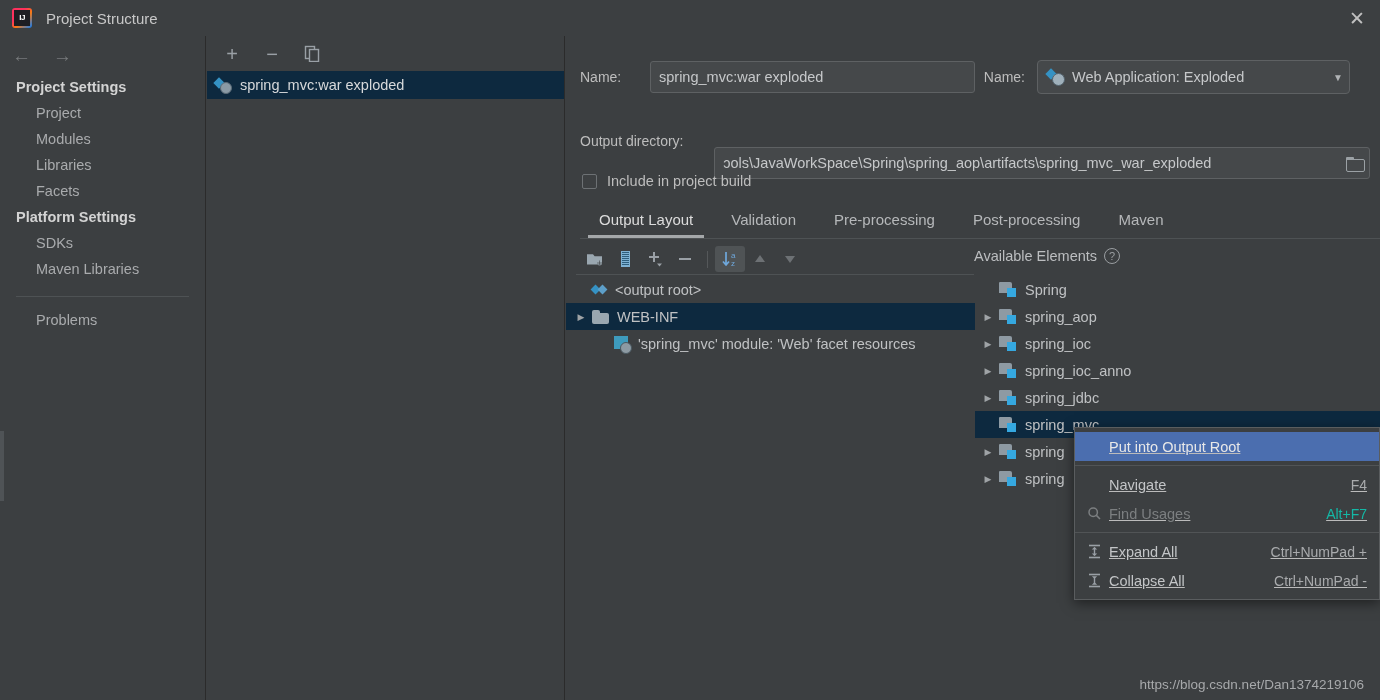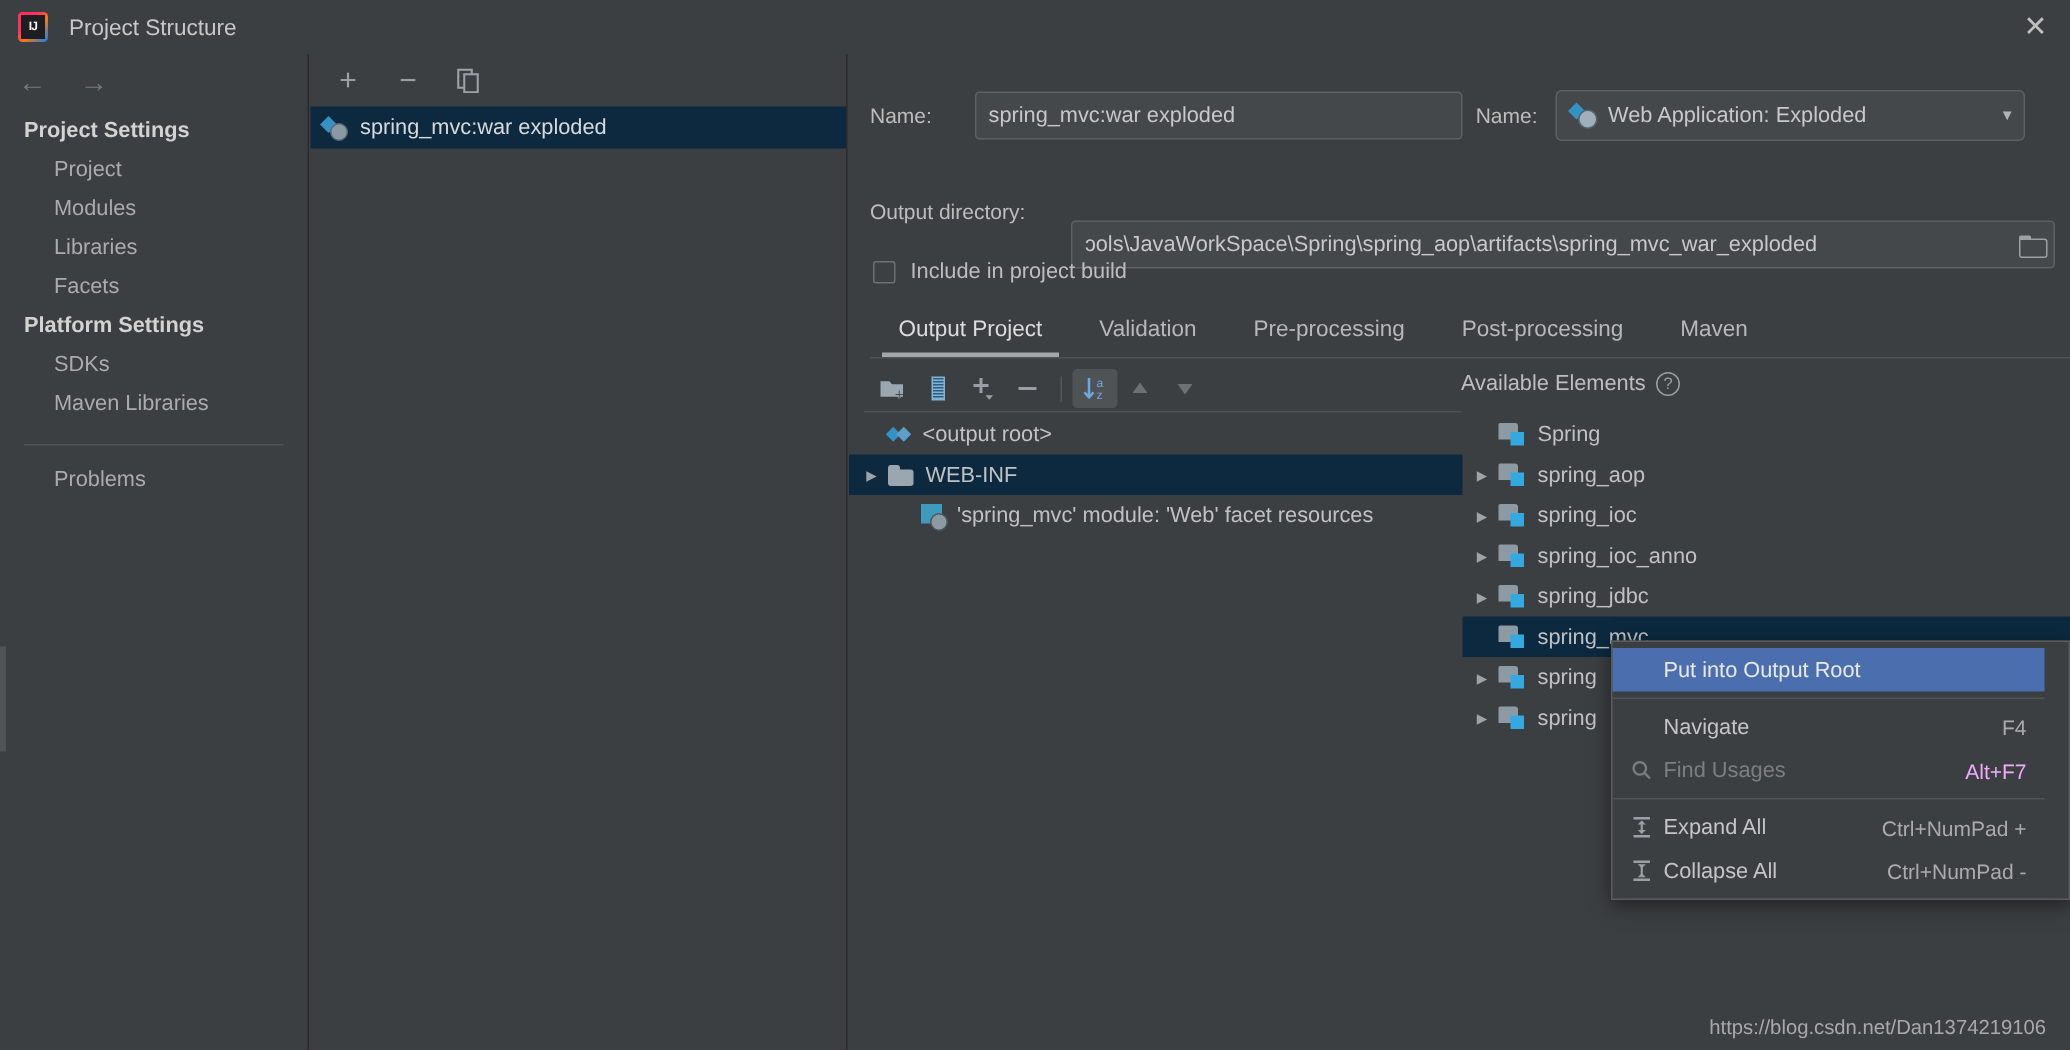--- a/index.html
+++ b/index.html
@@ -249,37 +249,38 @@
   .icon-module::after {
     content: ""; position: absolute; left: 8px; top: 6px; width: 9px; height: 9px;
     background: #35a8e0;
   }
 
   
   .ctx-menu {
     position: absolute; left: 1074px; top: 427px; width: 306px;
     background: #3c3f41; border: 1px solid #5a5d5f;
     box-shadow: 0 3px 12px rgba(0,0,0,0.5);
-    padding: 4px 16px 4px 0;
+    padding: 4px 0 4px 0;
     z-index: 50;
+    text-decoration: underline;
   }
   .ctx-item {
     height: 29px; display: flex; align-items: center;
     font-size: 14.5px; color: #c3c5c7; cursor: pointer; padding-left: 4px;
   }
   .ctx-item.highlight { background: #4b6eaf; color: #e8e8e8; }
   .ctx-item.disabled { color: #7c7f81; }
   .ctx-ic {
     width: 30px; display: flex; align-items: center; justify-content: center;
     flex: 0 0 auto; color: #9aa0a6; font-size: 14px;
   }
   .ctx-ic.dim { color: #7c7f81; }
   .ctx-label { flex: 1 1 auto; }
   .ctx-short { color: #a9abad; font-size: 14px; padding-right: 12px; }
-  .ctx-item.disabled .ctx-short { color: #f0abfc; }
+  .ctx-item.disabled .ctx-short { color: #14b8a6; }
   .ctx-sep { height: 1px; background: #515456; margin: 4px 0; }
 
   .watermark {
     position: absolute; right: 16px; bottom: 8px;
     font-size: 13.5px; color: #a7a9ab;
   }
   .divider-h {
     position: absolute; height: 1px; background: #4e5254;
   }
 
@@ -365,21 +366,21 @@
 
     <div style="position:absolute; left:16px; top:137px;">
       <div class="chk-row">
         <span class="chkbox"></span>
         <span class="chk-label">Include in project build</span>
       </div>
     </div>
 
     <div style="position:absolute; left:14px; top:175px; width:800px;">
       <div class="tabs">
-        <div class="tab active">Output Project</div>
+        <div class="tab active">Output Layout</div>
         <div class="tab">Validation</div>
         <div class="tab">Pre-processing</div>
         <div class="tab">Post-processing</div>
         <div class="tab">Maven</div>
       </div>
       <div class="tabs-underline"></div>
     </div>
 
     <div style="position:absolute; left:4px; top:207px; width:806px;">
       <div class="lay-toolbar">

